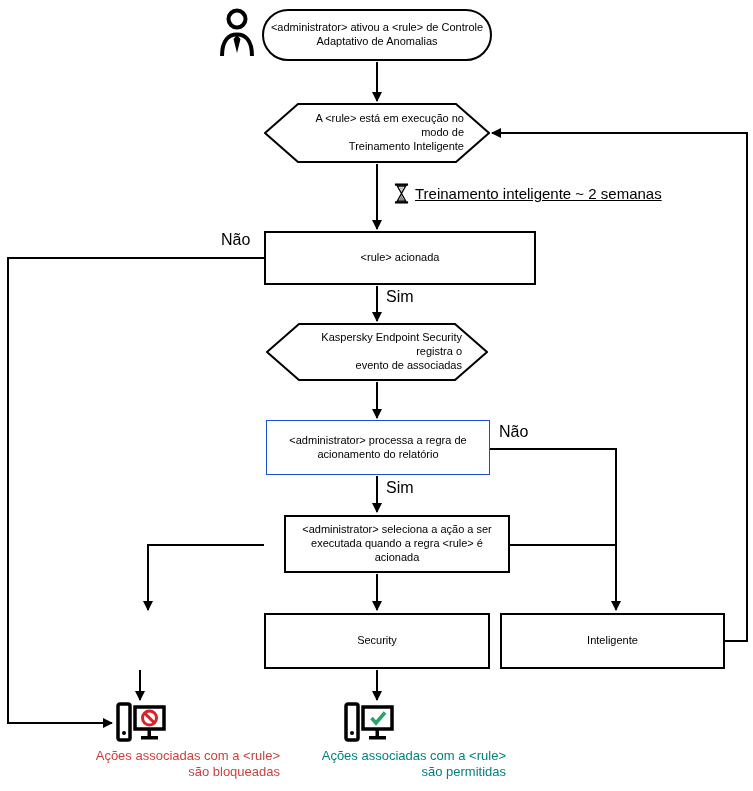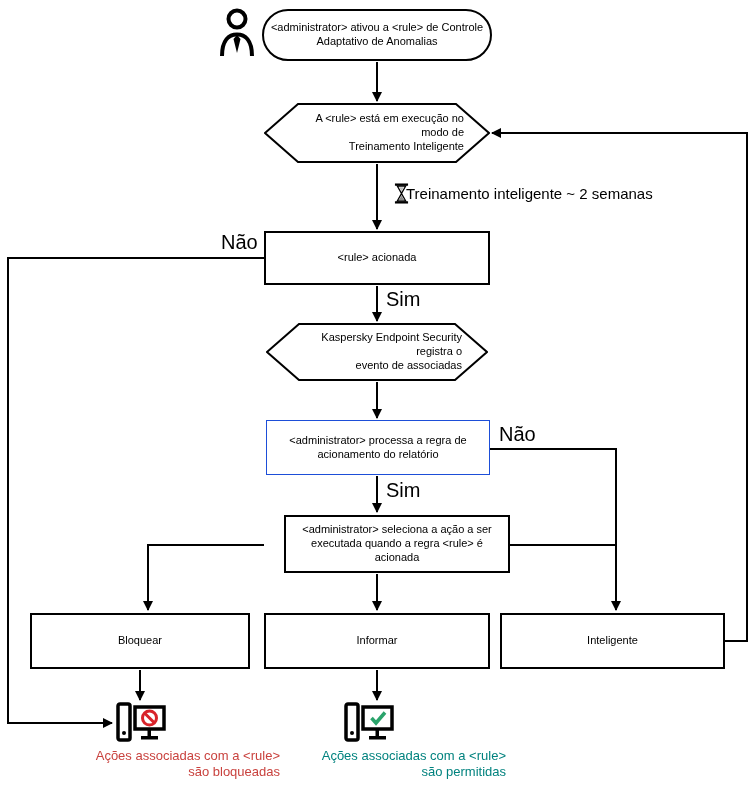--- a/index.html
+++ b/index.html
@@ -15,43 +15,43 @@
   }
   .rect{border:2px solid #000;}
   .rect-bold{border:1px solid #1d4ed8;}
   .pill{border:2px solid #000;border-radius:26px;}
   .hexwrap{position:absolute;z-index:2;}
   .hexwrap svg{position:absolute;left:0;top:0;}
   .hextext{
     position:absolute;inset:0;display:flex;align-items:center;justify-content:center;
     text-align:right;font-size:11px;line-height:1.25;white-space:pre-line;padding:0 26px;
   }
-  .flabel{position:absolute;z-index:3;font-size:20px;line-height:1;}
+  .flabel{position:absolute;z-index:3;font-size:16px;line-height:1;}
   .note{position:absolute;z-index:3;font-size:15px;white-space:nowrap;}
   .icon{position:absolute;z-index:3;}
   .caption{
     position:absolute;z-index:3;font-size:13px;line-height:1.25;
     text-align:right;white-space:pre-line;
   }
   .caption.blocked{color:#c9423e;}
   .caption.allowed{color:#00827e;}
 
   
   .pos-start{left:262px;top:9px;width:230px;height:52px;}
   .pos-hex1{left:264px;top:103px;width:226px;height:60px;}
-  .pos-rule{left:264px;top:231px;width:226px;height:54px;}
+  .pos-rule{left:264px;top:231px;width:272px;height:54px;}
   .pos-hex2{left:266px;top:323px;width:222px;height:58px;}
   .pos-process{left:266px;top:420px;width:224px;height:55px;}
   .pos-select{left:264px;top:515px;width:226px;height:58px;margin-left:20px;}
   .pos-block{left:30px;top:613px;width:220px;height:56px;}
   .pos-inform{left:264px;top:613px;width:226px;height:56px;}
   .pos-smart{left:500px;top:613px;width:225px;height:56px;}
   .pos-person{left:219px;top:7px;}
   .pos-hourglass{left:394px;top:183px;}
-  .pos-note{left:406px;top:185px;}
+  .pos-note{left:415px;top:185px;text-decoration:underline;}
   .pos-nao-left{left:221px;top:232px;}
   .pos-sim-rule{left:386px;top:289px;}
   .pos-nao-right{left:499px;top:424px;}
   .pos-sim-process{left:386px;top:480px;}
   .pos-icon-blocked{left:116px;top:702px;}
   .pos-icon-allowed{left:344px;top:702px;}
   .pos-cap-blocked{left:20px;top:748px;width:260px;}
   .pos-cap-allowed{left:266px;top:748px;width:240px;}
 </style>
 </head>
@@ -127,22 +127,21 @@
 
   <div class="node rect-bold pos-process">&lt;administrator&gt; processa a regra de
 acionamento do relatório</div>
   <div class="flabel pos-nao-right">Não</div>
   <div class="flabel pos-sim-process">Sim</div>
 
   <div class="node rect pos-select">&lt;administrator&gt; seleciona a ação a ser
 executada quando a regra &lt;rule&gt; é
 acionada</div>
 
-  <div class="node rect pos-block">Bloquear</div>
-  <div class="node rect pos-inform">Informar</div>
+  <div class="node rect pos-inform">Security</div>
   <div class="node rect pos-smart">Inteligente</div>
 
   <div class="icon pos-icon-blocked">
     <svg width="50" height="42" viewBox="0 0 50 42">
       <rect x="2" y="2" width="12" height="36" rx="2" fill="#fff" stroke="#000" stroke-width="3.5"></rect>
       <circle cx="8" cy="31" r="2" fill="#000"></circle>
       <rect x="19" y="5" width="29" height="22" fill="#fff" stroke="#000" stroke-width="3.5"></rect>
       <rect x="31.5" y="27" width="3.5" height="7" fill="#000"></rect>
       <rect x="25" y="34" width="17" height="3.5" fill="#000"></rect>
       <circle cx="33.5" cy="16" r="7" fill="#fff" stroke="#d8232a" stroke-width="3"></circle>

